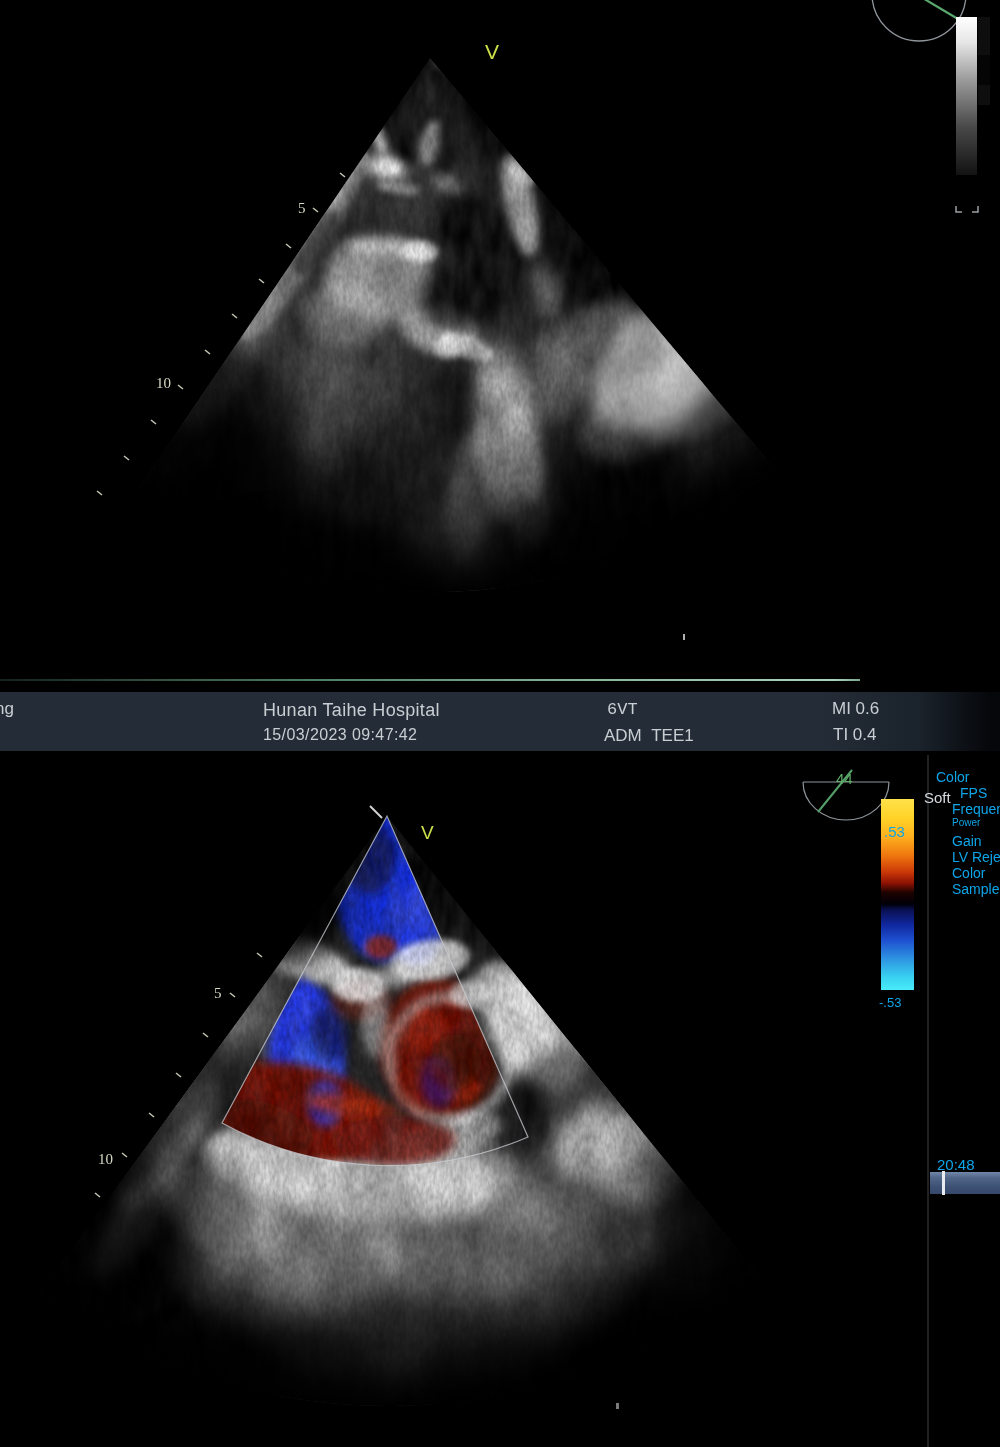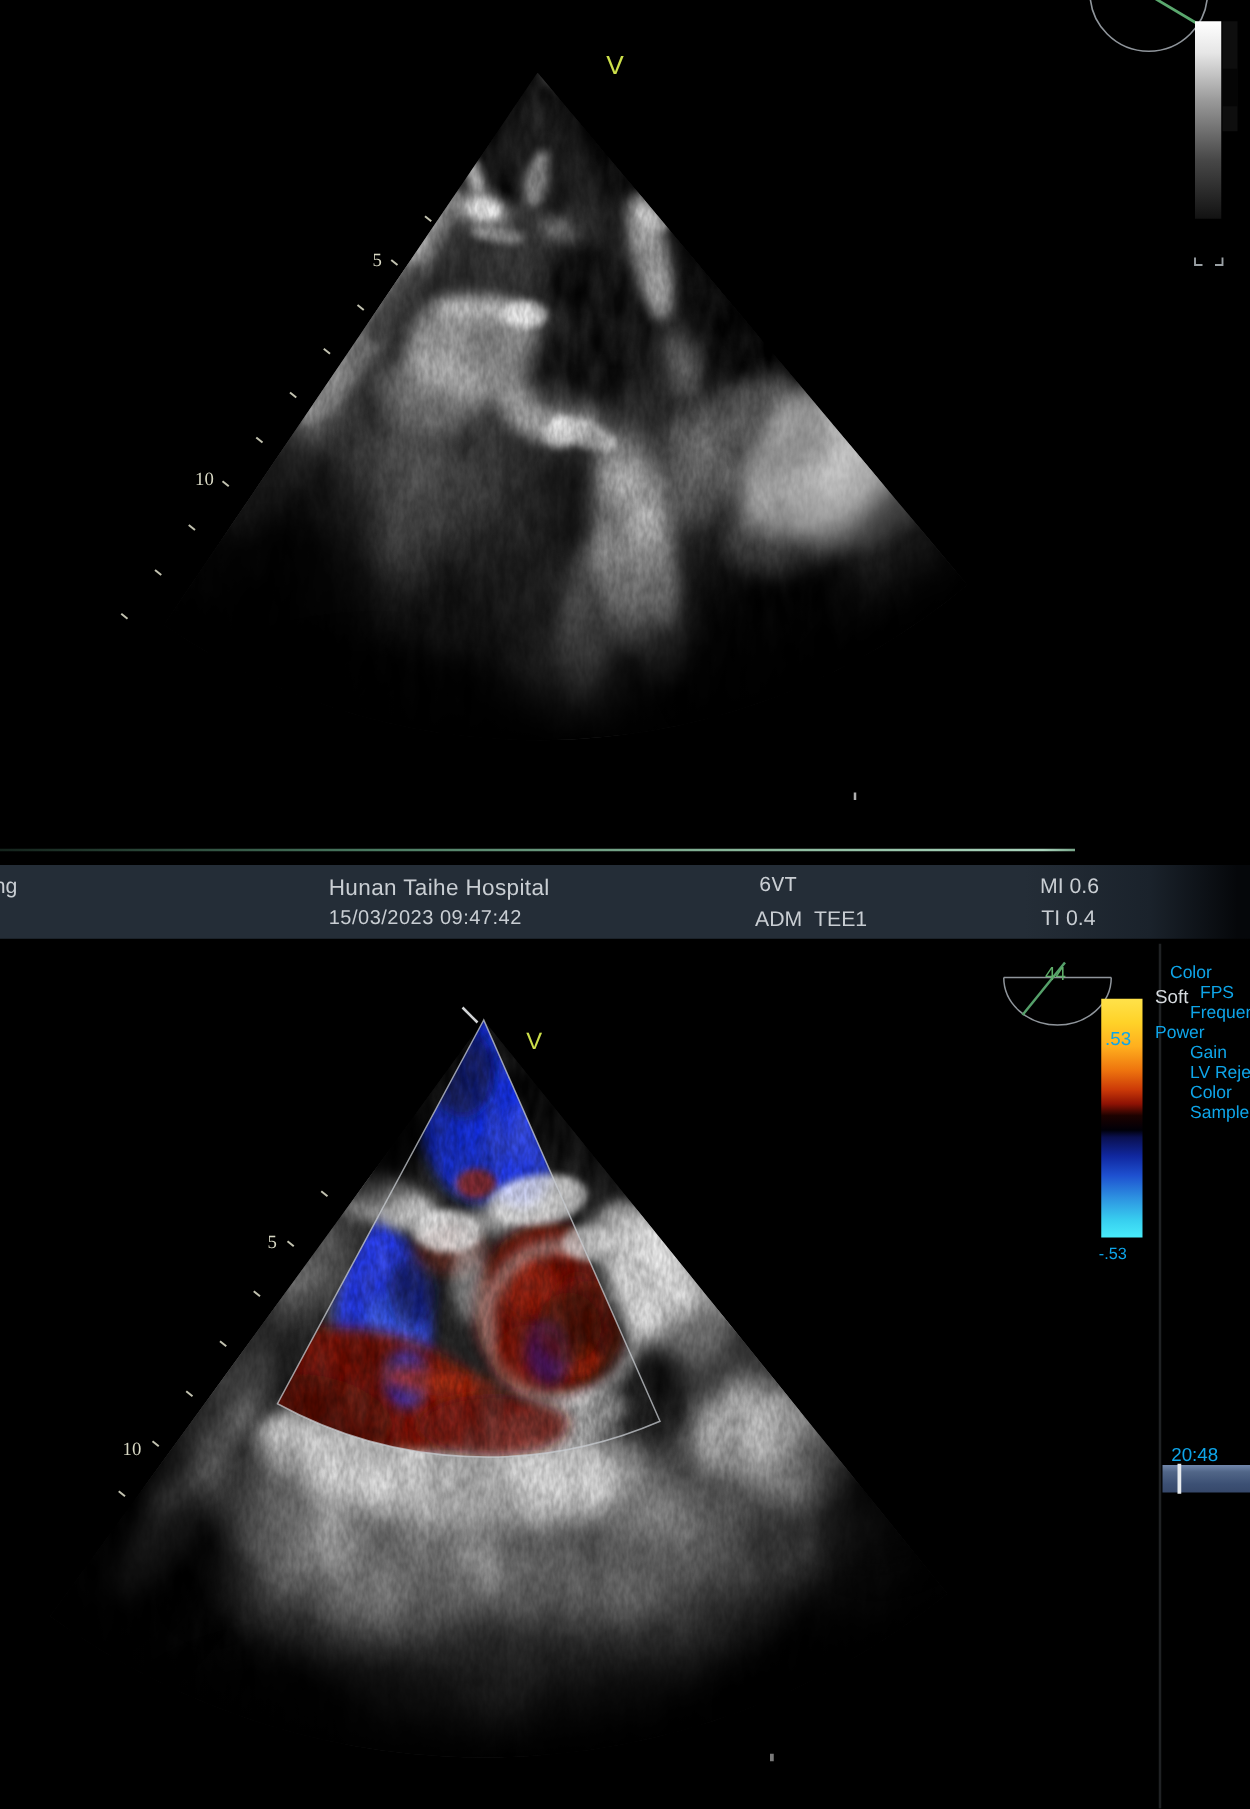--- a/index.html
+++ b/index.html
@@ -356,21 +356,21 @@
 
     <rect x="881" y="799" width="33" height="191" fill="url(#cbar)"></rect>
   </svg>
   <div id="vsep"></div>
   <span class="sm" style="left:884px;top:790px;color:#d6dade;font-size:15px;margin-left:40px;">Soft</span>
   <span class="sm" style="left:884px;top:824px;font-size:15px;">.53</span>
   <span class="sm" style="left:879px;top:996px;font-size:13px;">-.53</span>
   <span class="sm" style="left:936px;top:770px;font-size:14px;">Color</span>
   <span class="sm" style="left:960px;top:786px;font-size:14px;">FPS</span>
   <span class="sm" style="left:952px;top:802px;font-size:14px;">Frequency</span>
-  <span class="sm" style="left:924px;top:818px;font-size:14px;">Power</span>
+  <span class="sm" style="left:952px;top:818px;font-size:10px;">Power</span>
   <span class="sm" style="left:952px;top:834px;font-size:14px;">Gain</span>
   <span class="sm" style="left:952px;top:850px;font-size:14px;">LV Reject</span>
   <span class="sm" style="left:952px;top:866px;font-size:14px;">Color</span>
   <span class="sm" style="left:952px;top:882px;font-size:14px;">Sample Vol</span>
   <span class="sm" style="left:937px;top:1157px;font-size:15px;">20:48</span>
   <div id="cine"></div>
   <div id="cinecur"></div>
 </div>
 
 </body></html>

